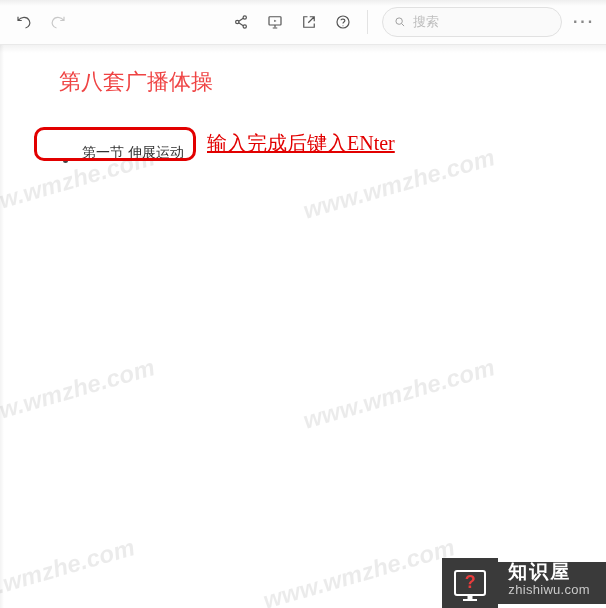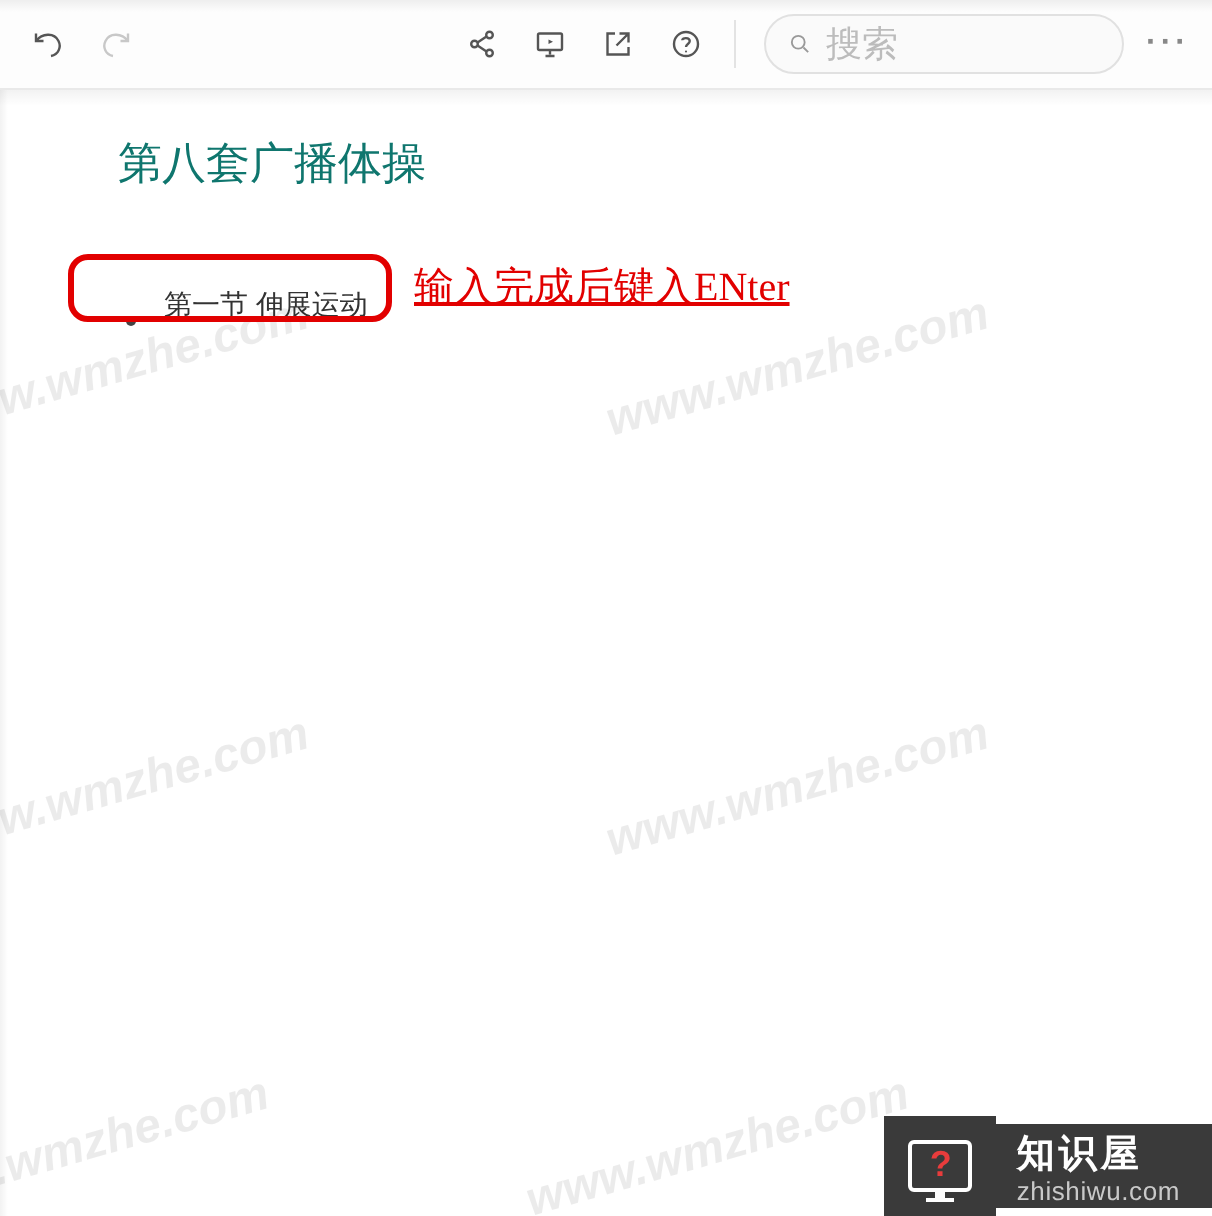--- a/index.html
+++ b/index.html
@@ -80,21 +80,21 @@
       align-items: center;
       height: 30px;
       width: 180px;
       border: 1px solid #e1e1e1;
       border-radius: 16px;
       background: #fafafa;
       padding: 0 10px;
       margin-left: 6px;
       margin-right: 4px;
       color: #aaa;
-      font-size: 18px;
+      font-size: 13px;
       justify-content: center;
     }
     .search-box .sicon {
       width: 14px;
       height: 14px;
       margin-right: 6px;
       color: #999;
     }
     .search-placeholder {
       color: #bcbcbc;
@@ -136,21 +136,21 @@
       position: absolute;
       top: 45px;
       left: 0;
       right: 0;
       bottom: 0;
       background: #ffffff;
       padding: 22px 30px 20px 55px;
     }
     .page-title {
       font-size: 22px;
-      color: #0f766e;
+      color: #ef4444;
       font-weight: 400;
       margin-bottom: 40px;
       margin-left: 4px;
     }
     .list-area {
       position: relative;
     }
     .li-row {
       display: flex;
       align-items: flex-end;
@@ -225,21 +225,21 @@
       display: flex;
       align-items: center;
       justify-content: center;
       position: relative;
     }
     .brand-text-wrap {
       height: 42px;
       background: #3a3a3a;
       display: flex;
       flex-direction: column;
-      justify-content: flex-end;
+      justify-content: flex-start;
       padding: 0 16px 0 10px;
     }
     .brand-cn {
       color: #fff;
       font-size: 19px;
       font-weight: 600;
       line-height: 1.05;
       letter-spacing: 2px;
     }
     .brand-en {

